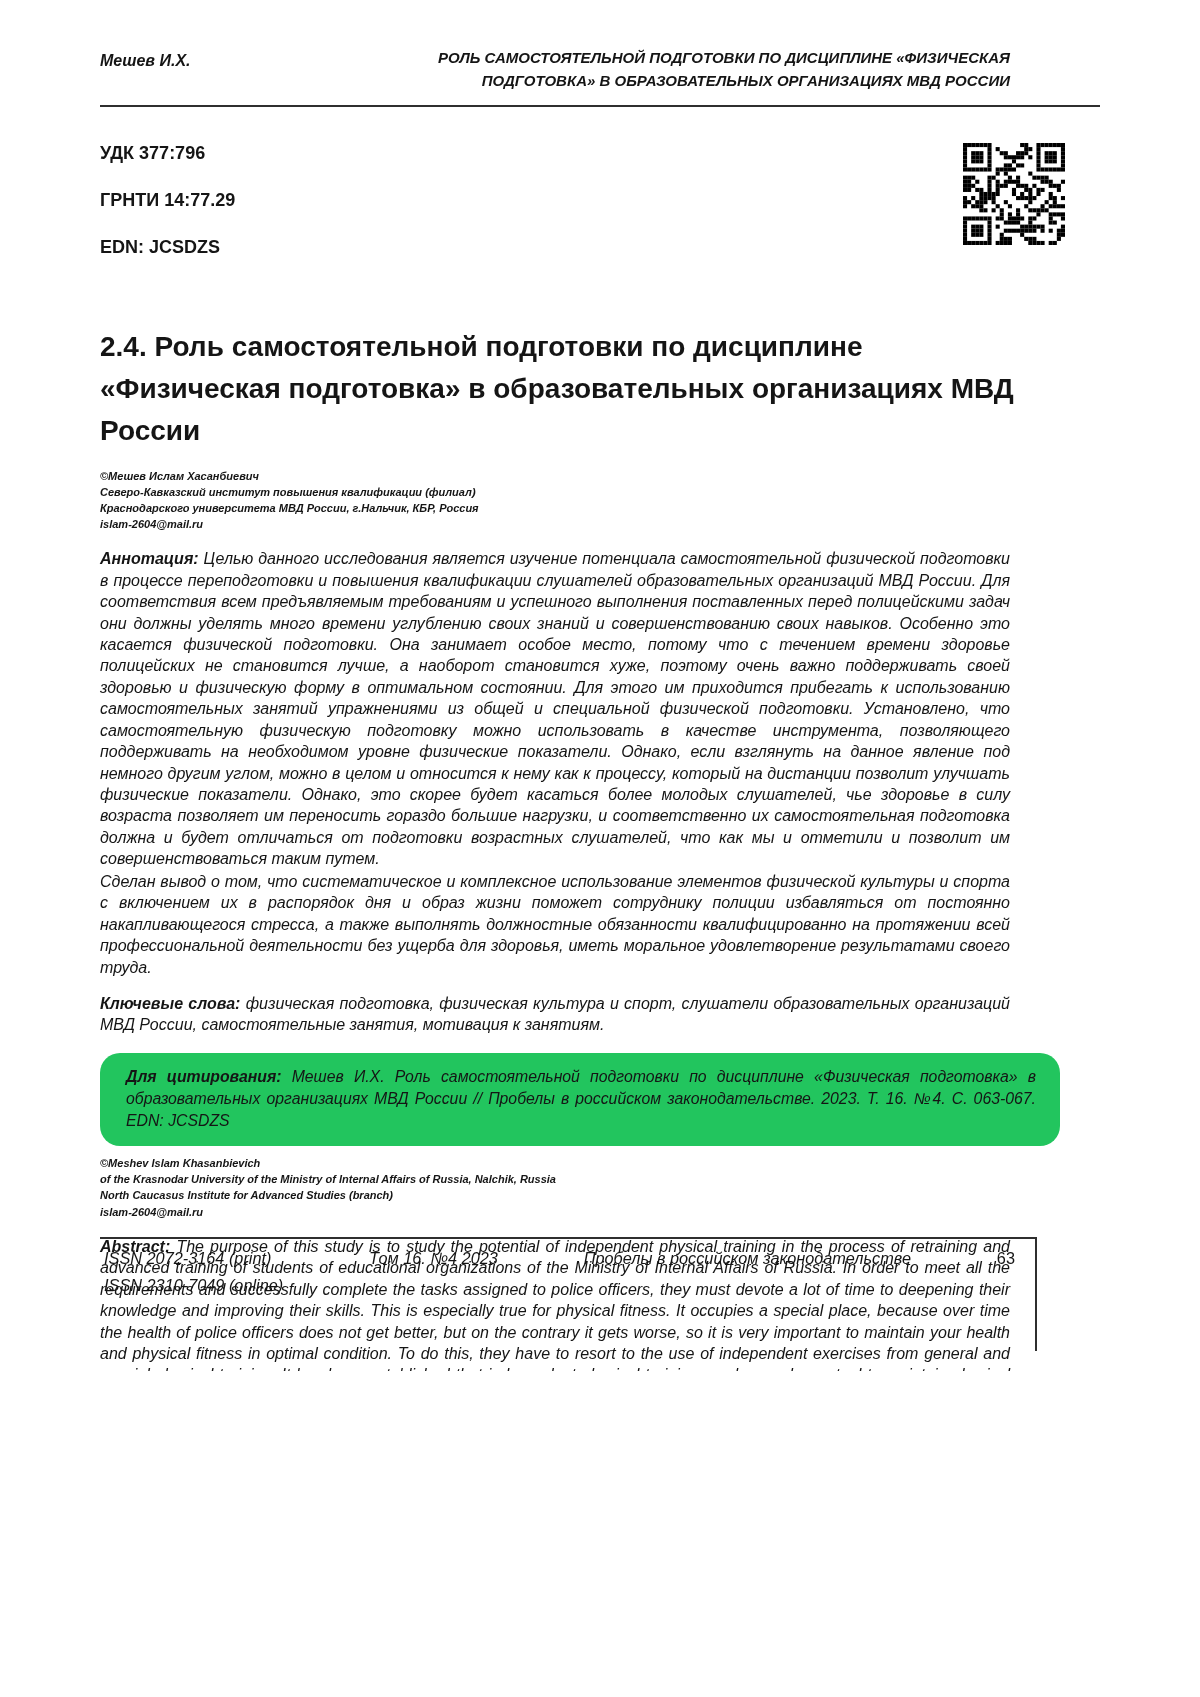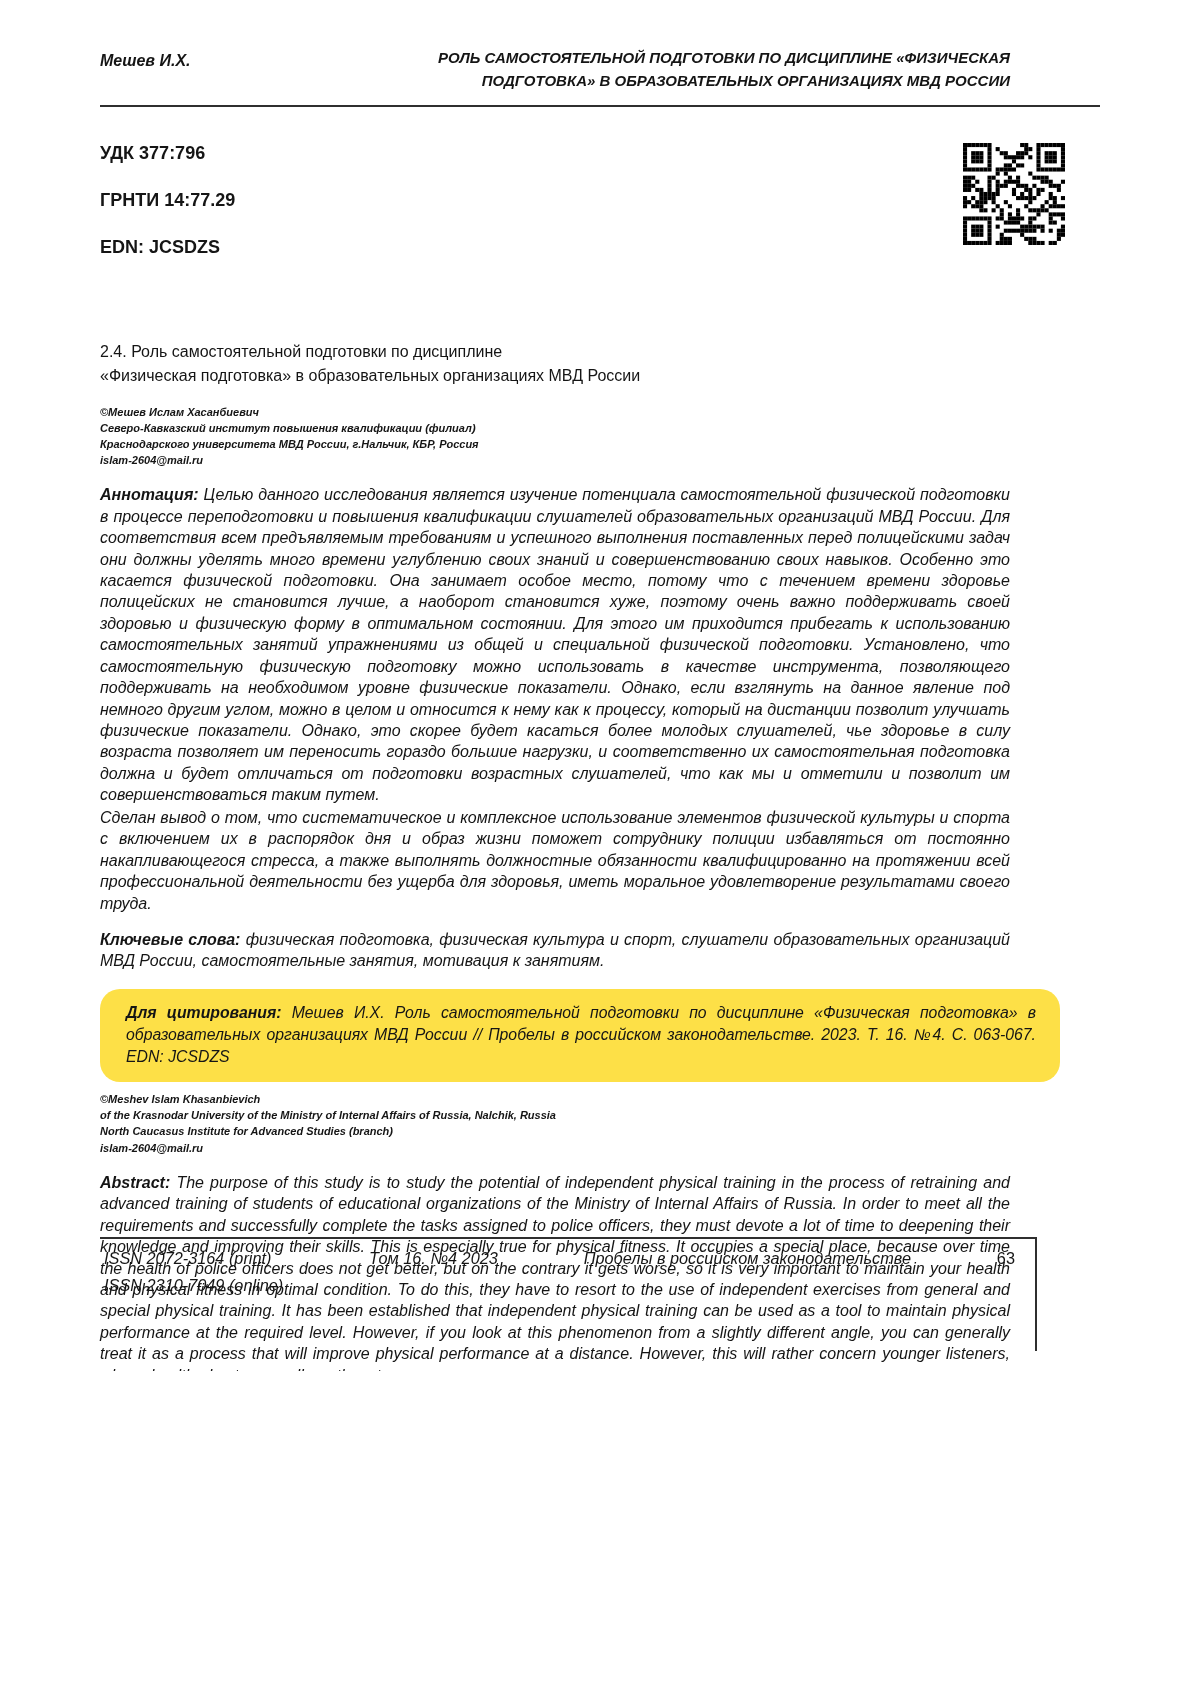--- a/index.html
+++ b/index.html
@@ -16,32 +16,32 @@
   .rh-title { font-size:15px; font-weight:bold; font-style:italic; text-align:right; line-height:1.55; white-space:pre-line; }
   .head-rule { width:1000px; height:2px; background:#2f2f2f; margin-top:12px; }
 
   
   .meta-row { display:flex; justify-content:space-between; align-items:flex-start; width:965px; margin-top:36px; }
   .meta-codes div { font-size:18px; font-weight:bold; margin-bottom:26px; }
   .qr { width:102px; height:102px; }
   .qr svg { width:102px; height:102px; display:block; }
 
   
-  .ru-title { font-size:16px; font-weight:normal; line-height:1.5; margin-top:56px; white-space:pre-line; width:940px; }
+  .ru-title { font-size:28px; font-weight:bold; line-height:1.5; margin-top:42px; white-space:pre-line; width:940px; }
   .author-block { margin-top:17px; font-size:11px; font-weight:bold; font-style:italic; line-height:1.38; }
   .author-block div { margin-bottom:1px; }
 
   .just { text-align:justify; font-style:italic; font-size:16px; line-height:1.34; width:910px; }
   .abstract-p1 { margin-top:16px; }
   .abstract-p2 { margin-top:1px; }
   .lbl { font-weight:bold; }
   .keywords { margin-top:15px; }
 
   .citation-box {
-    margin-top:17px; width:960px; background:#fde047; border-radius:20px;
+    margin-top:17px; width:960px; background:#22c55e; border-radius:20px;
     padding:13px 24px 14px 26px; font-style:italic; font-size:15.8px; line-height:1.4; text-align:justify;
   }
 
   
   .en-title { font-size:24px; font-weight:bold; font-style:italic; line-height:1.6; margin-top:22px; white-space:pre-line; width:940px; }
   .en .author-block { margin-top:10px; }
 
   
   .footer {
     position:absolute; left:100px; bottom:20px; width:937px;

